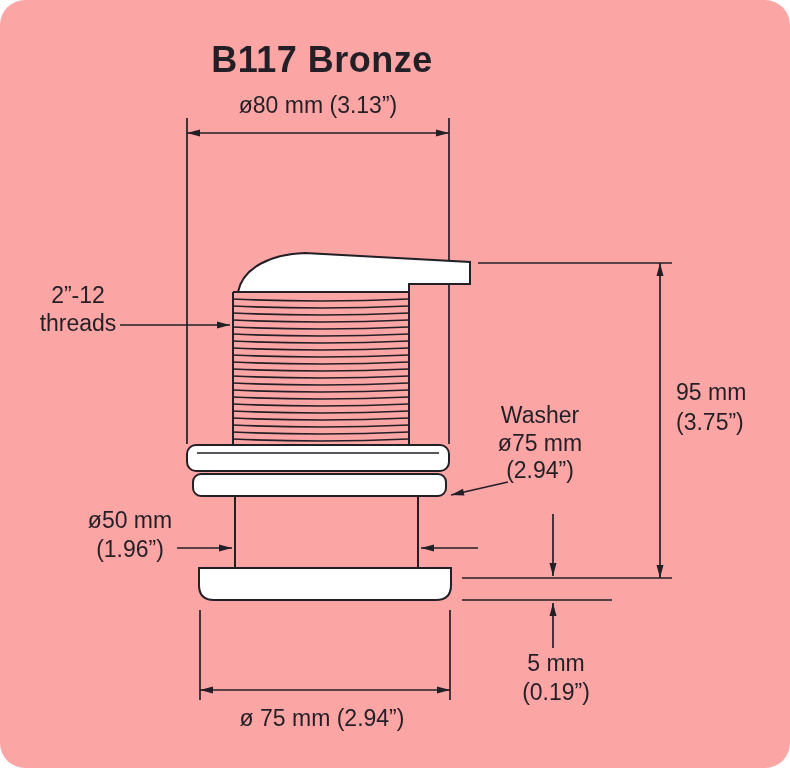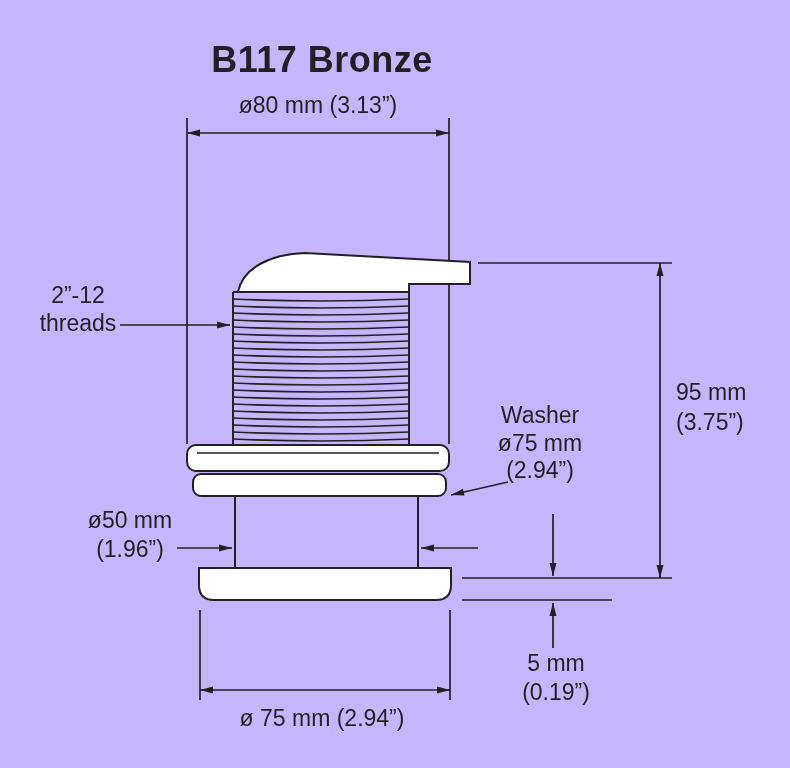--- a/index.html
+++ b/index.html
@@ -4,22 +4,23 @@
 <style>
   html, body {
     margin: 0;
     padding: 0;
     background: #ffffff;
   }
   .page {
     position: relative;
     width: 790px;
     height: 768px;
-    background: #c4b5fd;
+    background: #fca5a5;
     font-family: "Liberation Sans", sans-serif;
+    border-radius: 25px;
   }
   svg text {
     fill: #231f26;
     font-family: "Liberation Sans", "DejaVu Sans", sans-serif;
     font-size: 23px;
   }
   svg text.title {
     font-size: 36px;
     font-weight: bold;
     letter-spacing: 0.5px;

